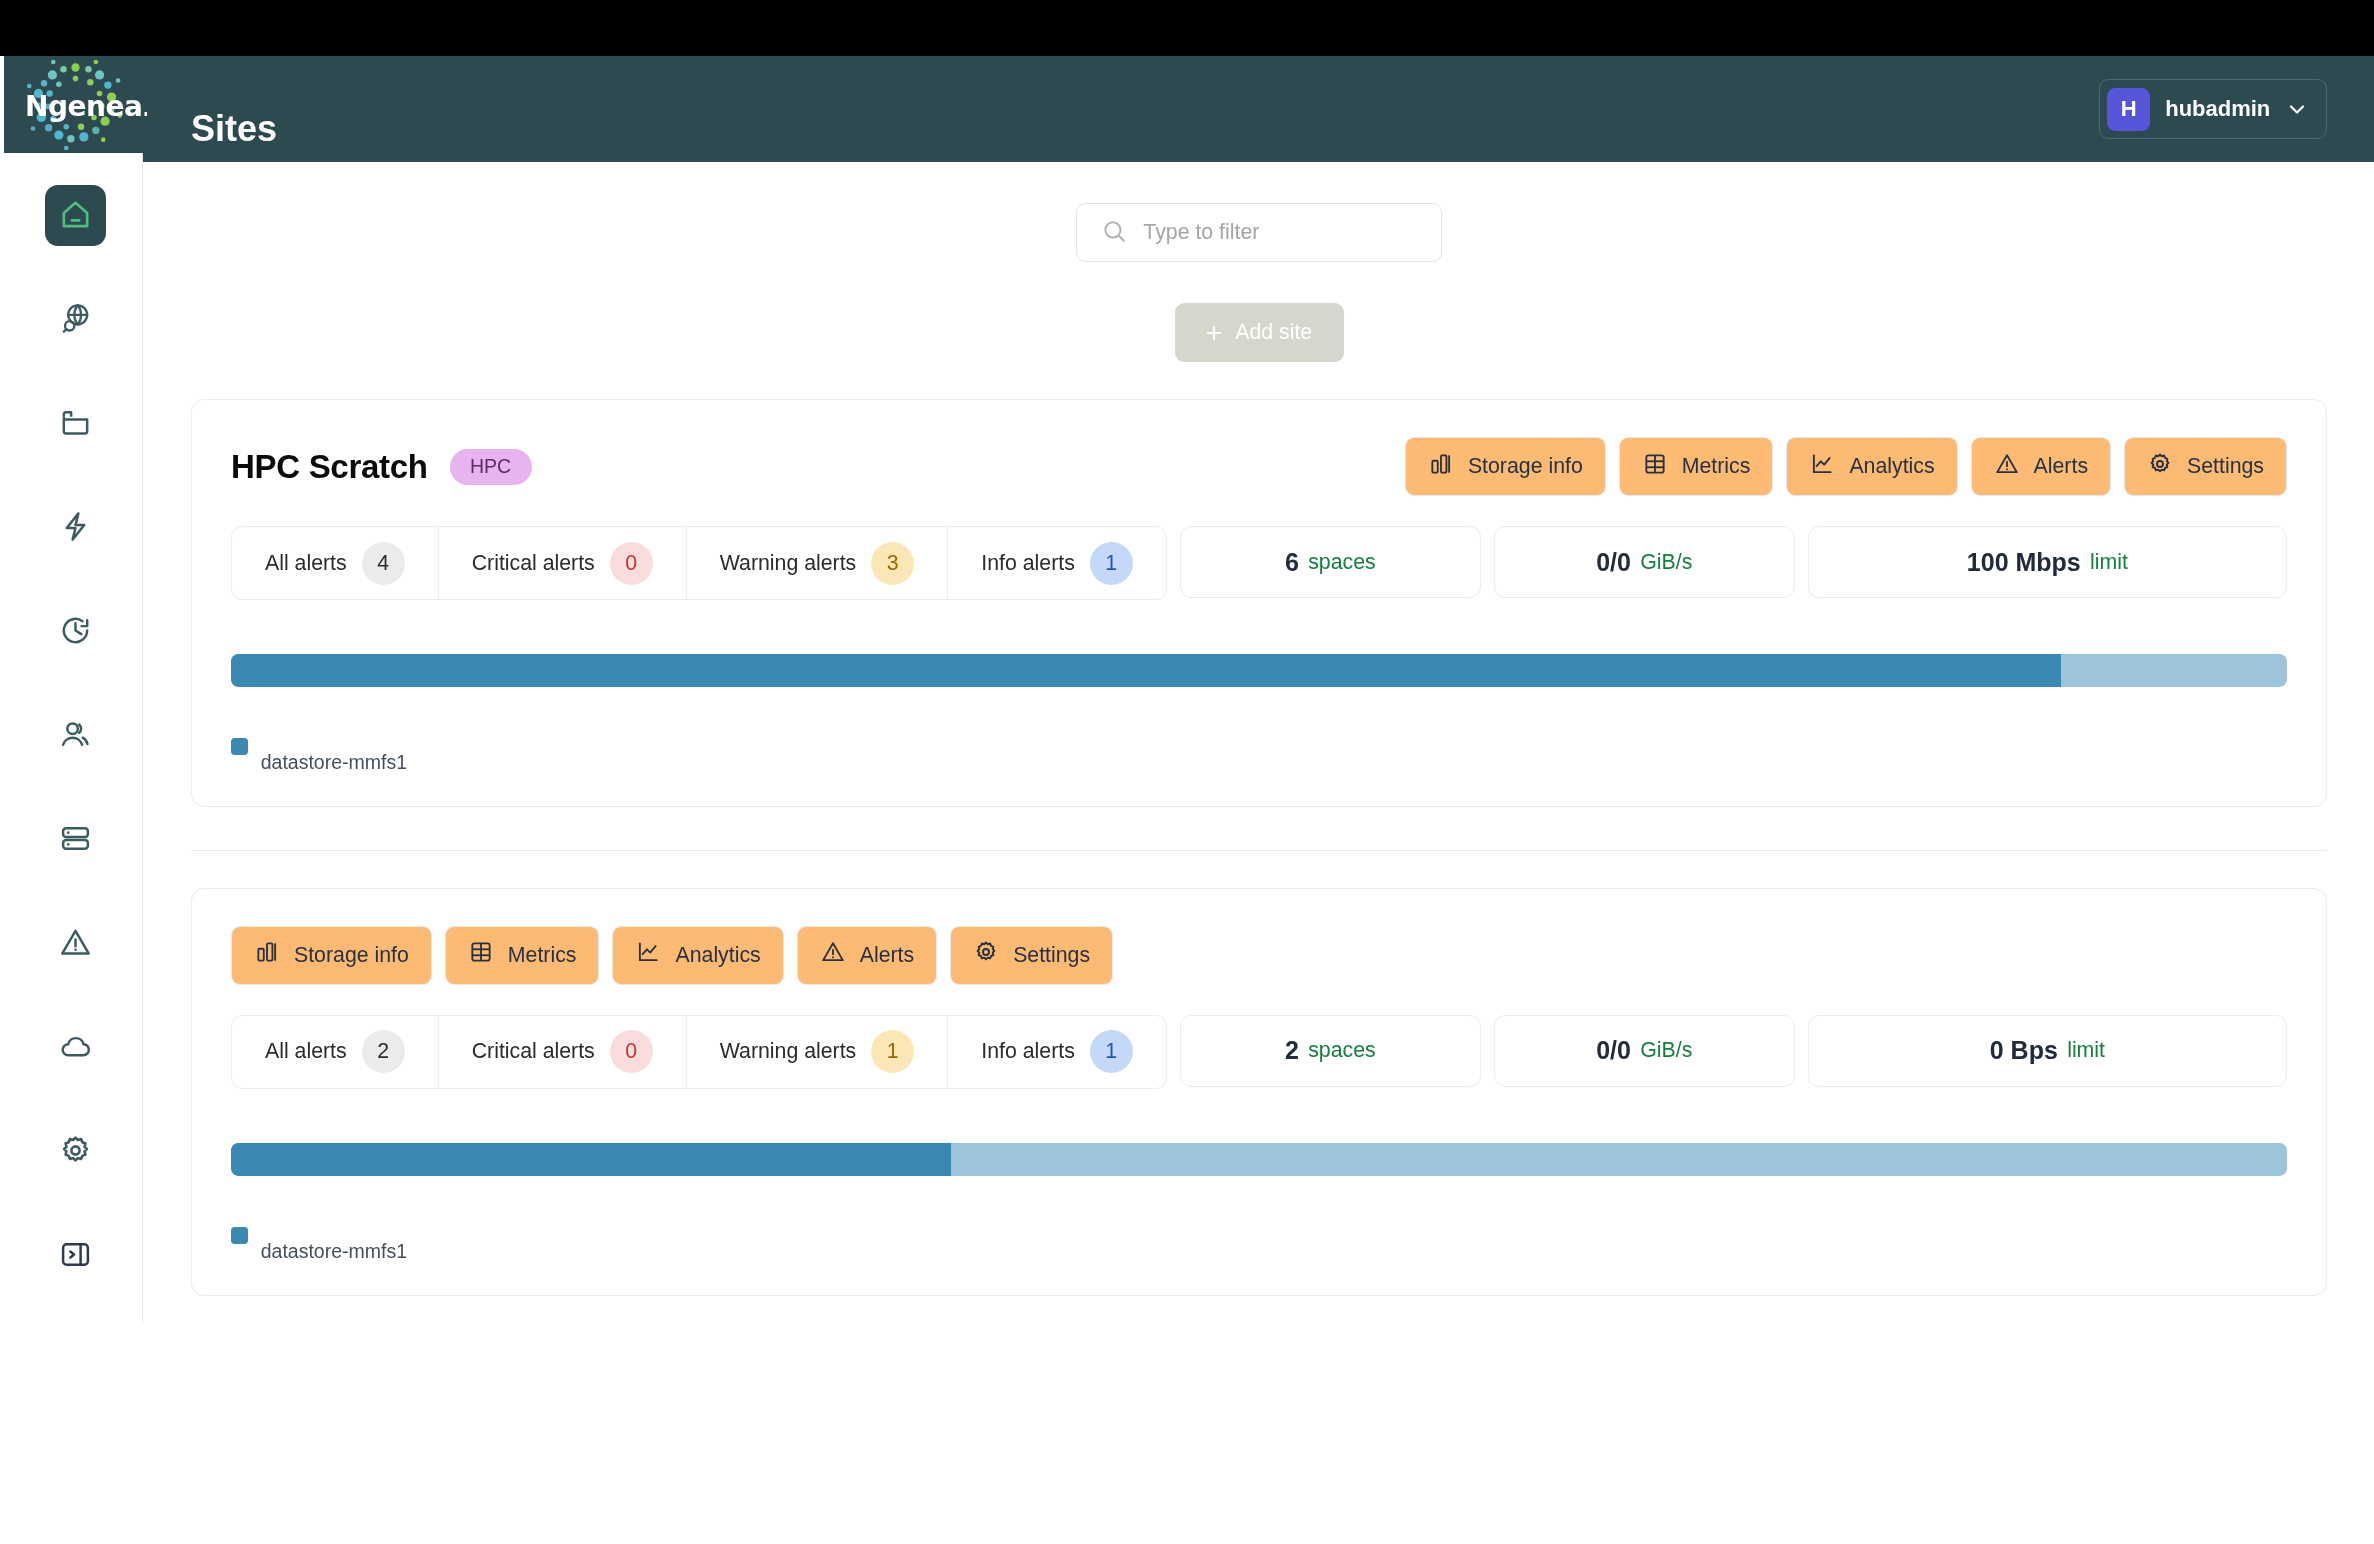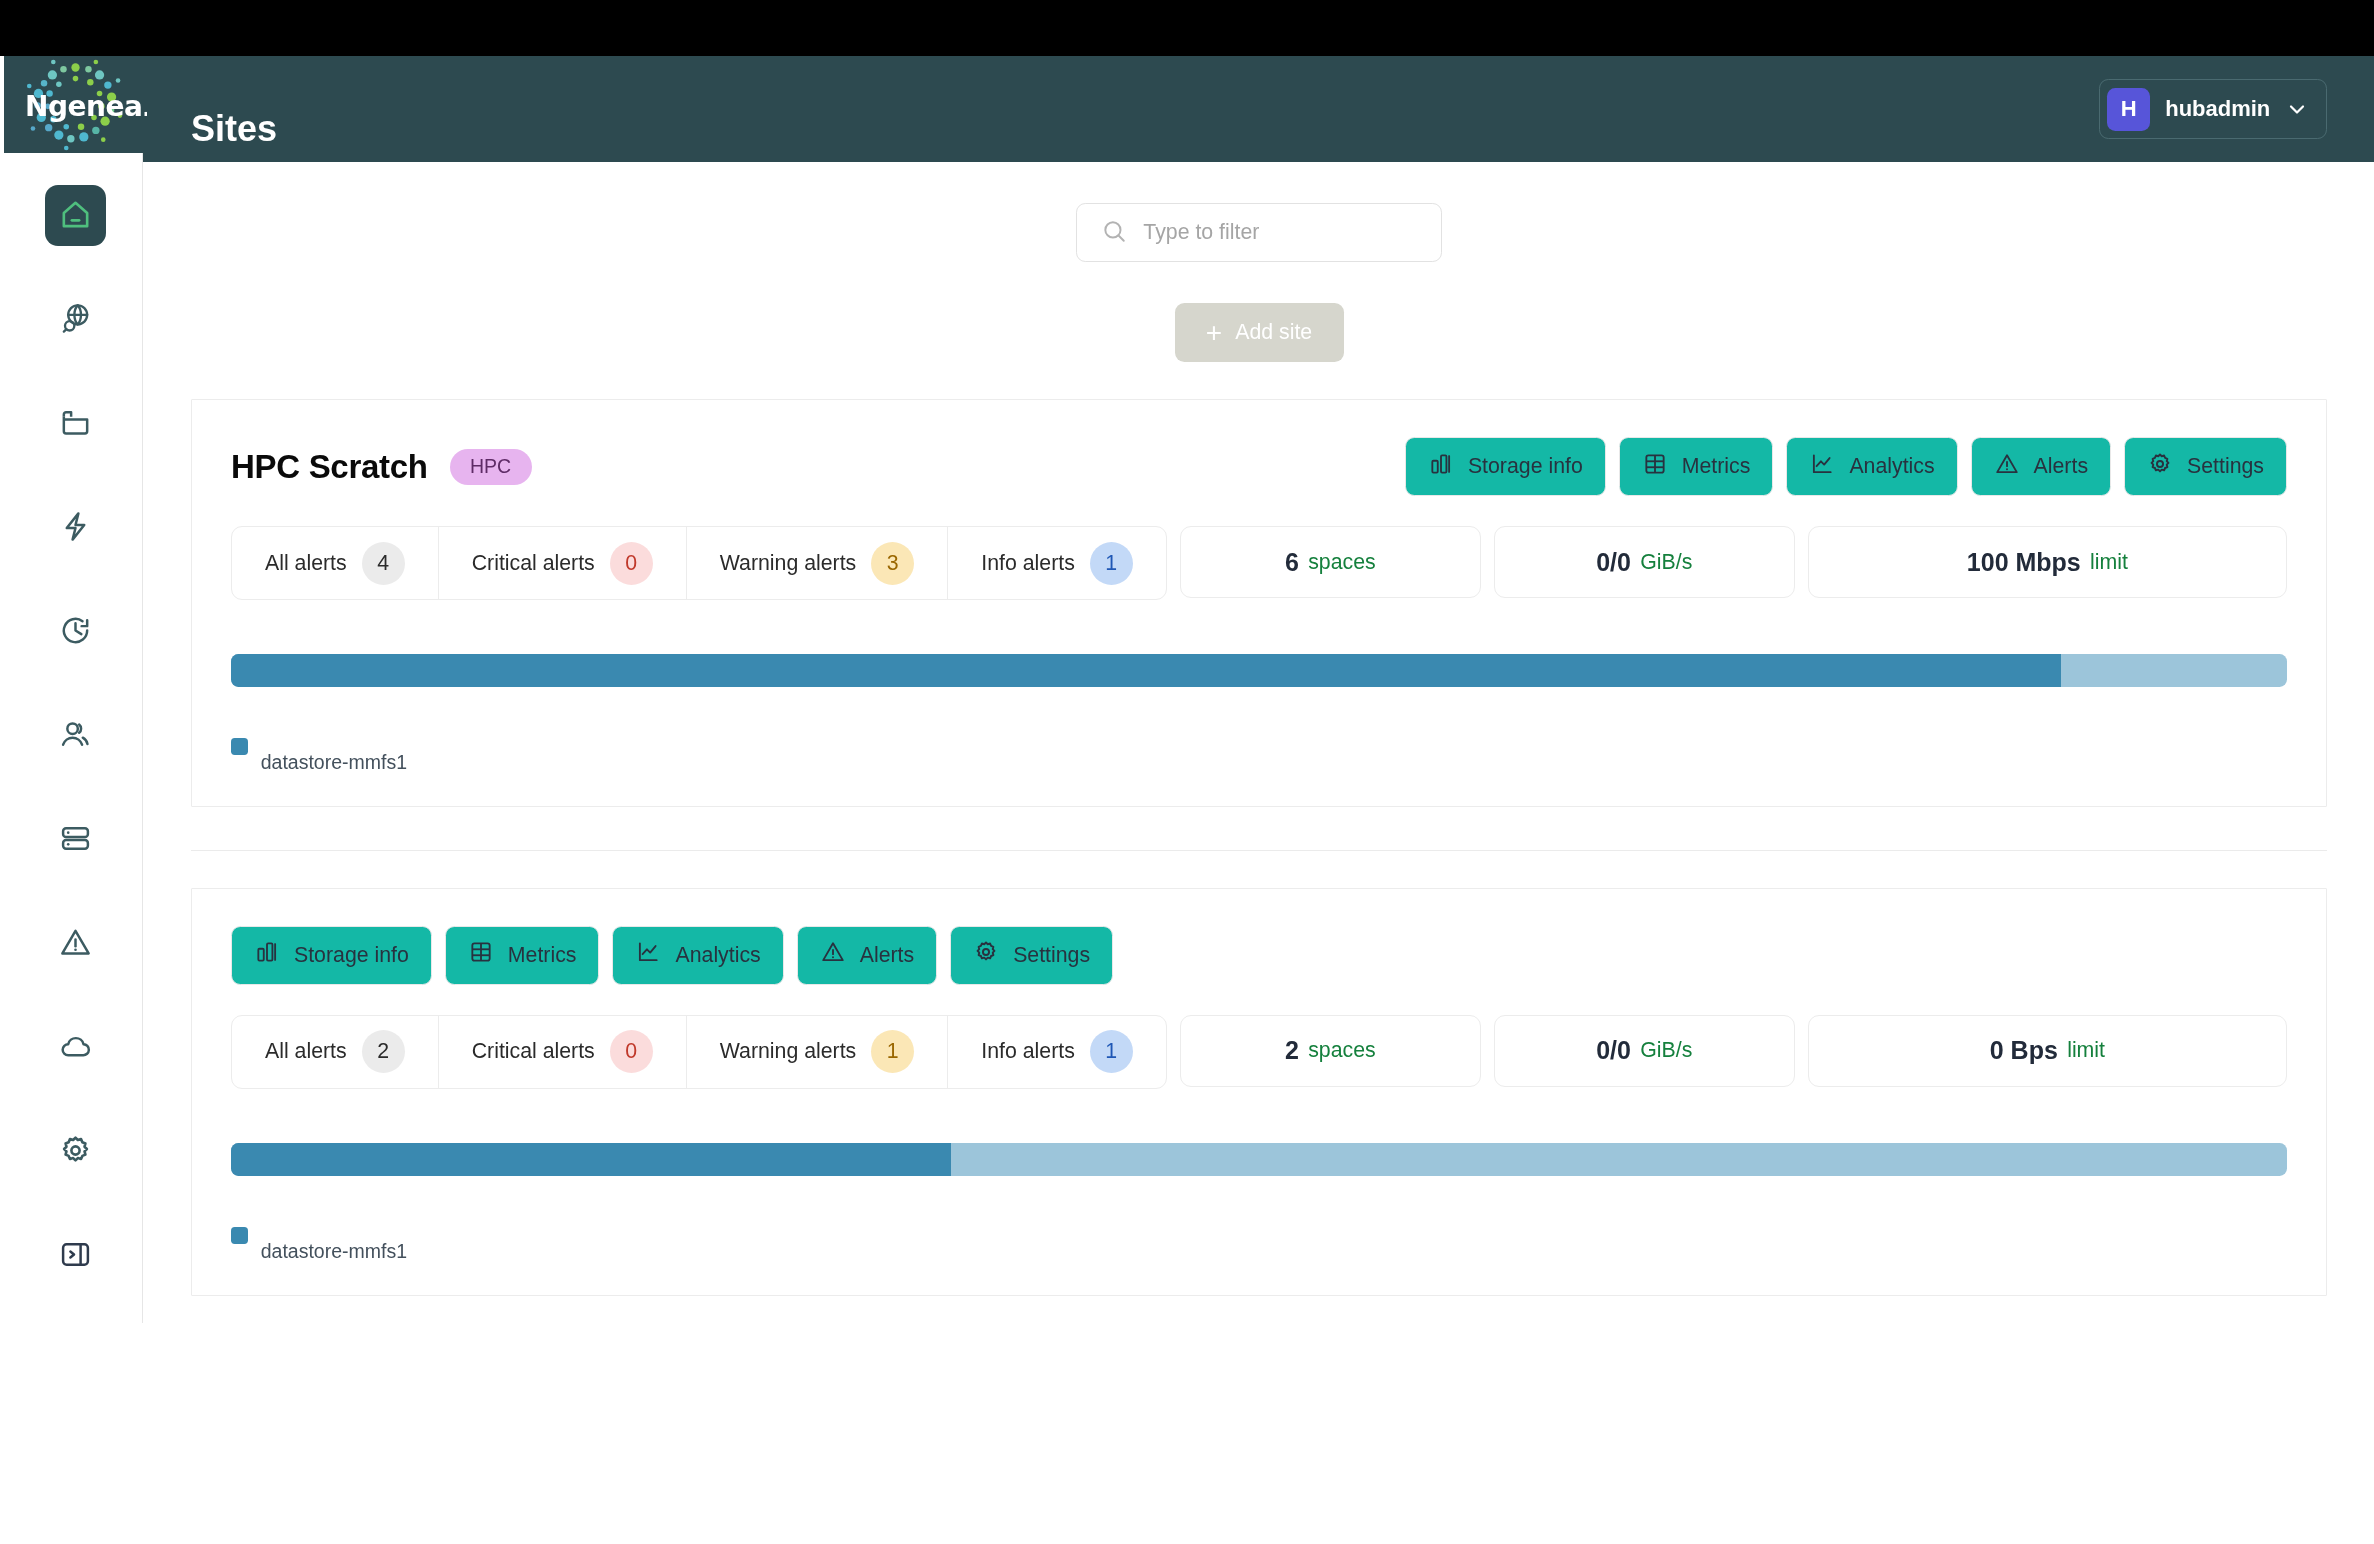--- a/index.html
+++ b/index.html
@@ -95,38 +95,38 @@
     background: #d6d6cd; border: none; border-radius: 9.3px;
     color: #ffffff; font-size: 21.3px; font-family: "Liberation Sans", sans-serif;
     display: flex; align-items: center; justify-content: center; gap: 13px;
     cursor: pointer;
   }
   #add-site-btn .plus { font-size: 28px; line-height: 1; font-weight: 400; }
 
   
   .site-card {
     margin-top: 37px;
-    border: 0.9px solid #ececec; border-radius: 1px; background: #fff;
+    border: 0.9px solid #ececec; border-radius: 13px; background: #fff;
     padding: 37px 39px 32px 39px;
   }
   .card-sep { height: 0.9px; background: #ebebeb; margin: 43px 0 0 0; }
 
   .card-top { display: flex; align-items: center; justify-content: space-between; }
   .card-title-wrap { display: flex; align-items: center; gap: 22px; }
   .card-title { font-size: 33px; font-weight: 700; color: #0a0a0a; letter-spacing: -0.3px; }
   .card-badge {
     border-radius: 927px; padding: 6.5px 20.4px;
     font-size: 19.5px; font-weight: 500;
   }
   .badge-hpc { background: #e7b4ef; color: #5e2b66; }
   .badge-pcs { background: #e9f2ac; color: #565f22; }
 
   .card-actions { display: flex; align-items: center; gap: 13px; }
   .action-btn {
-    height: 59px; border: 0.9px solid #e8e8e8; border-radius: 9.3px; background: #14b8a6;
+    height: 59px; border: 0.9px solid #e8e8e8; border-radius: 9.3px; background: #fdba74;
     display: flex; align-items: center; gap: 14px; padding: 0 22px;
     font-size: 21.3px; color: #28323f; cursor: pointer;
     font-family: "Liberation Sans", sans-serif;
   }
   .action-btn svg { flex: 0 0 auto; color: #28323f; }
 
   
   .stats-row { display: flex; align-items: stretch; margin-top: 30px; gap: 13px; }
   .alerts-group {
     display: flex; align-items: stretch;

